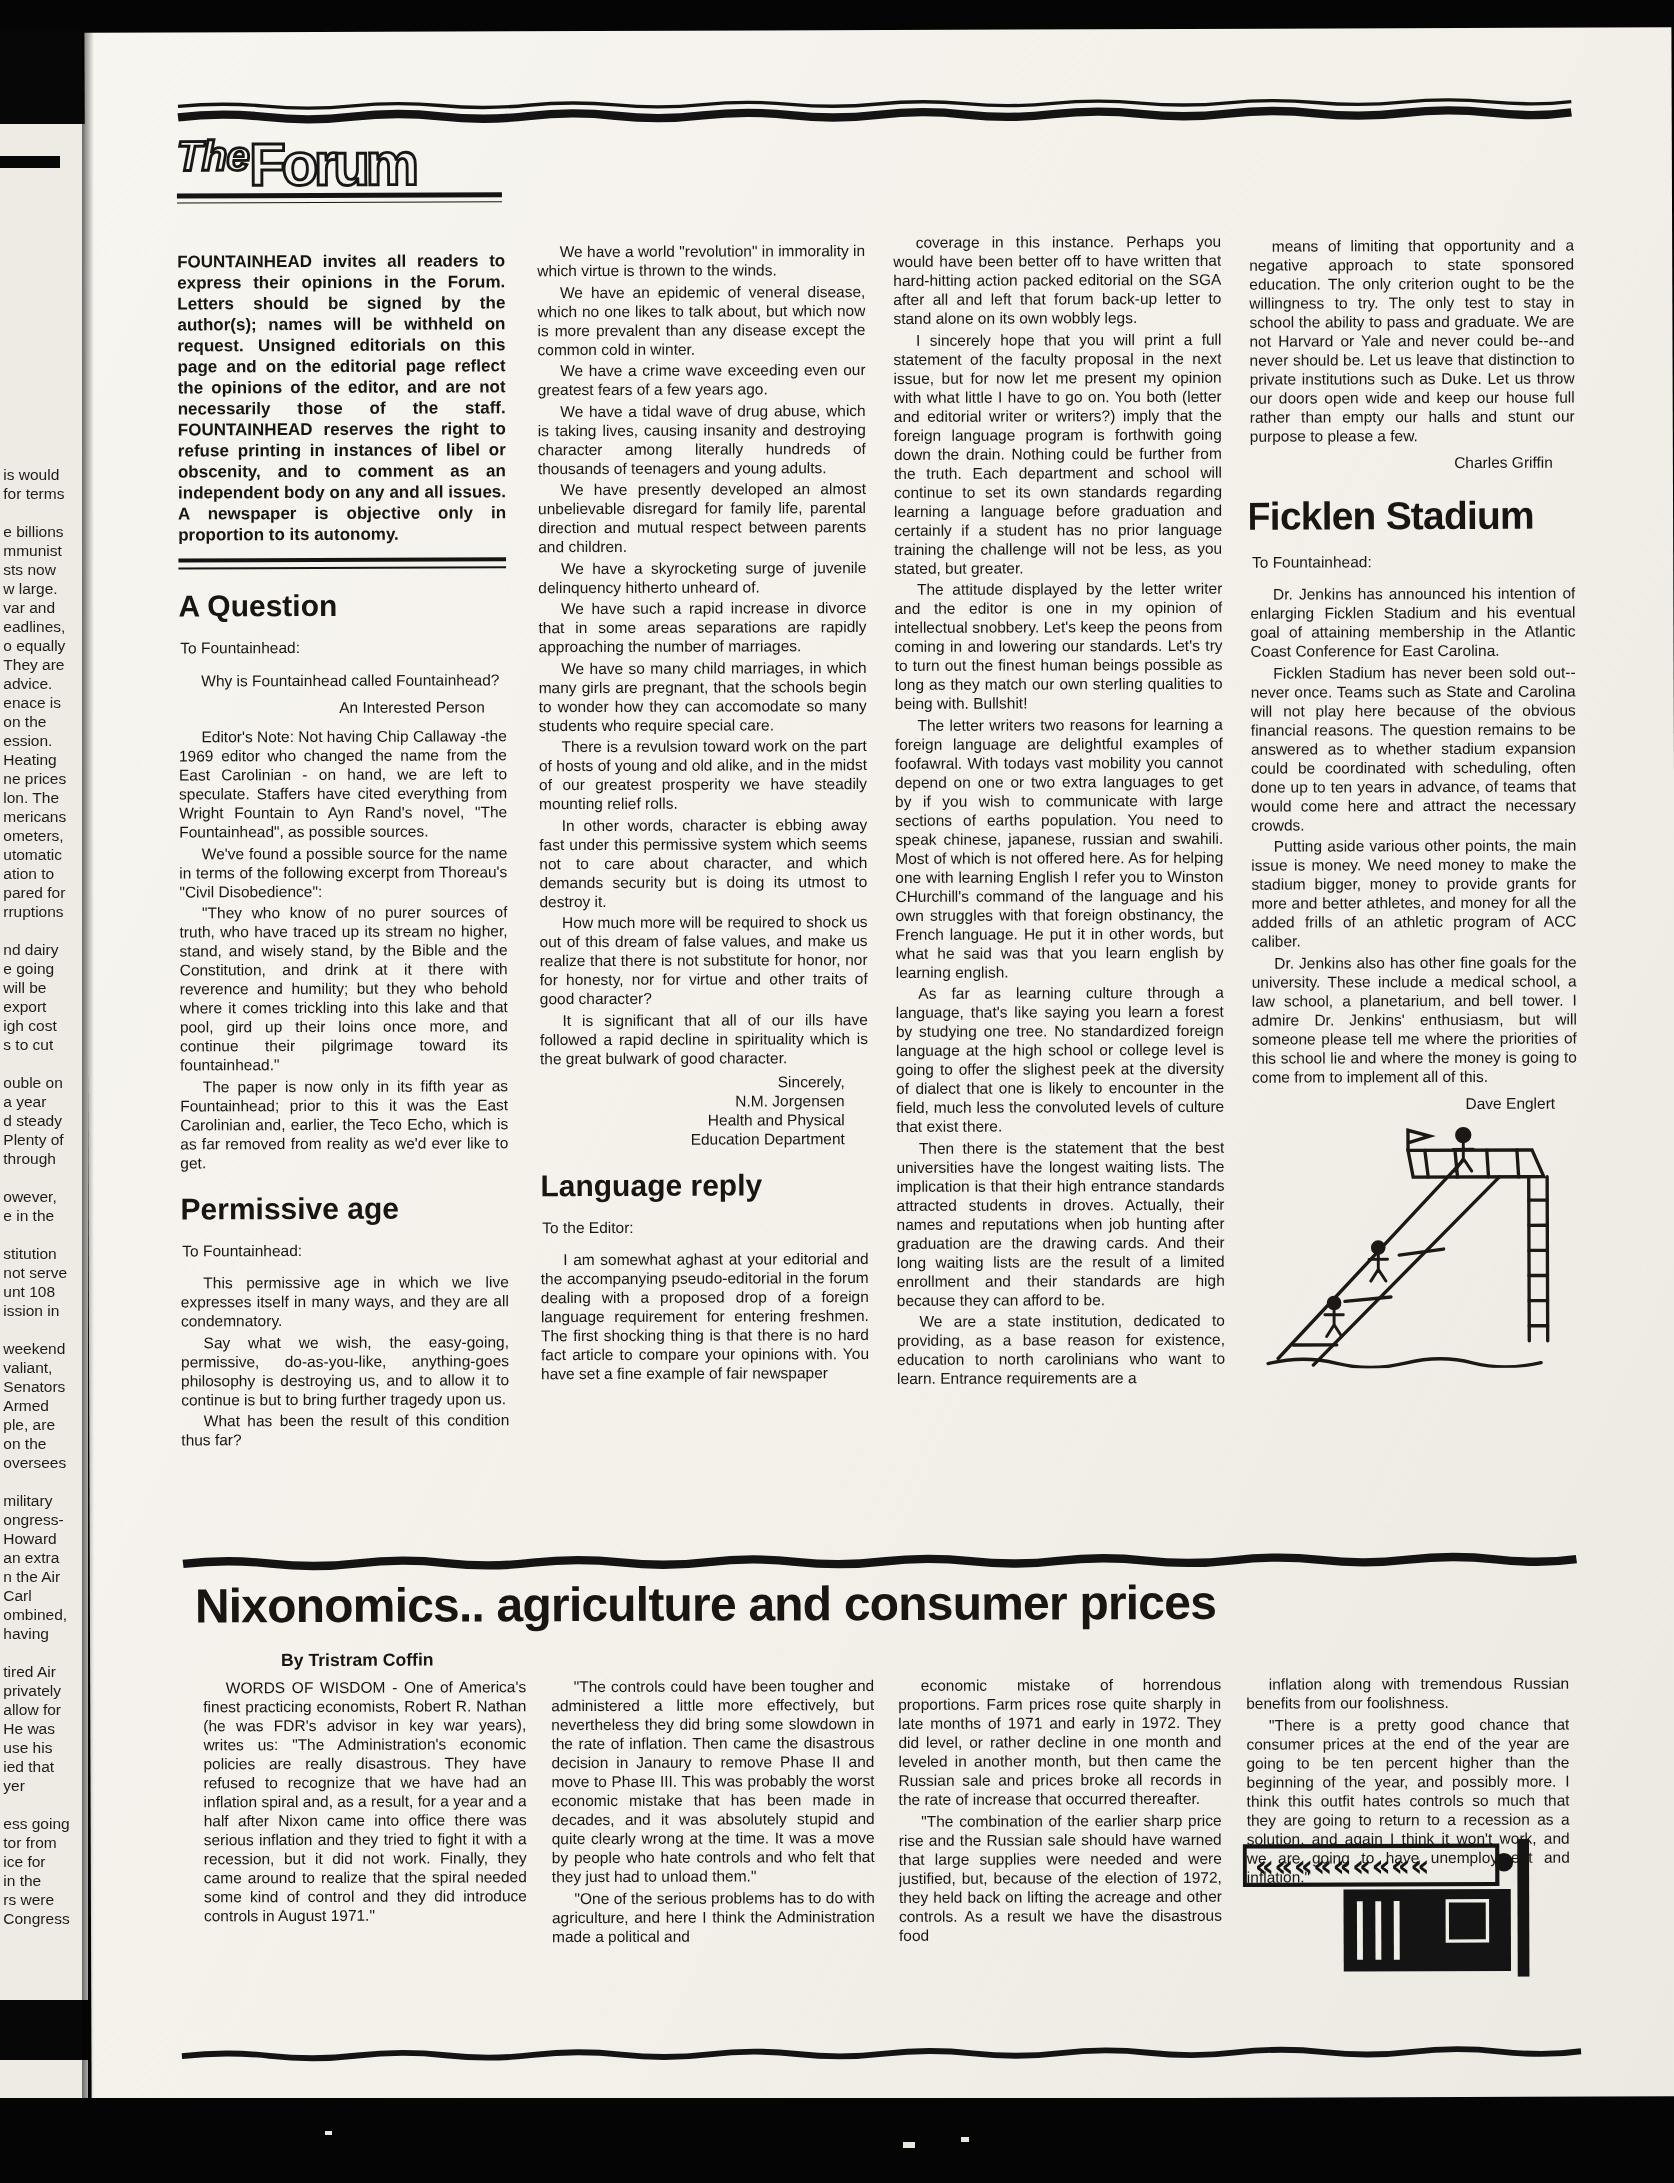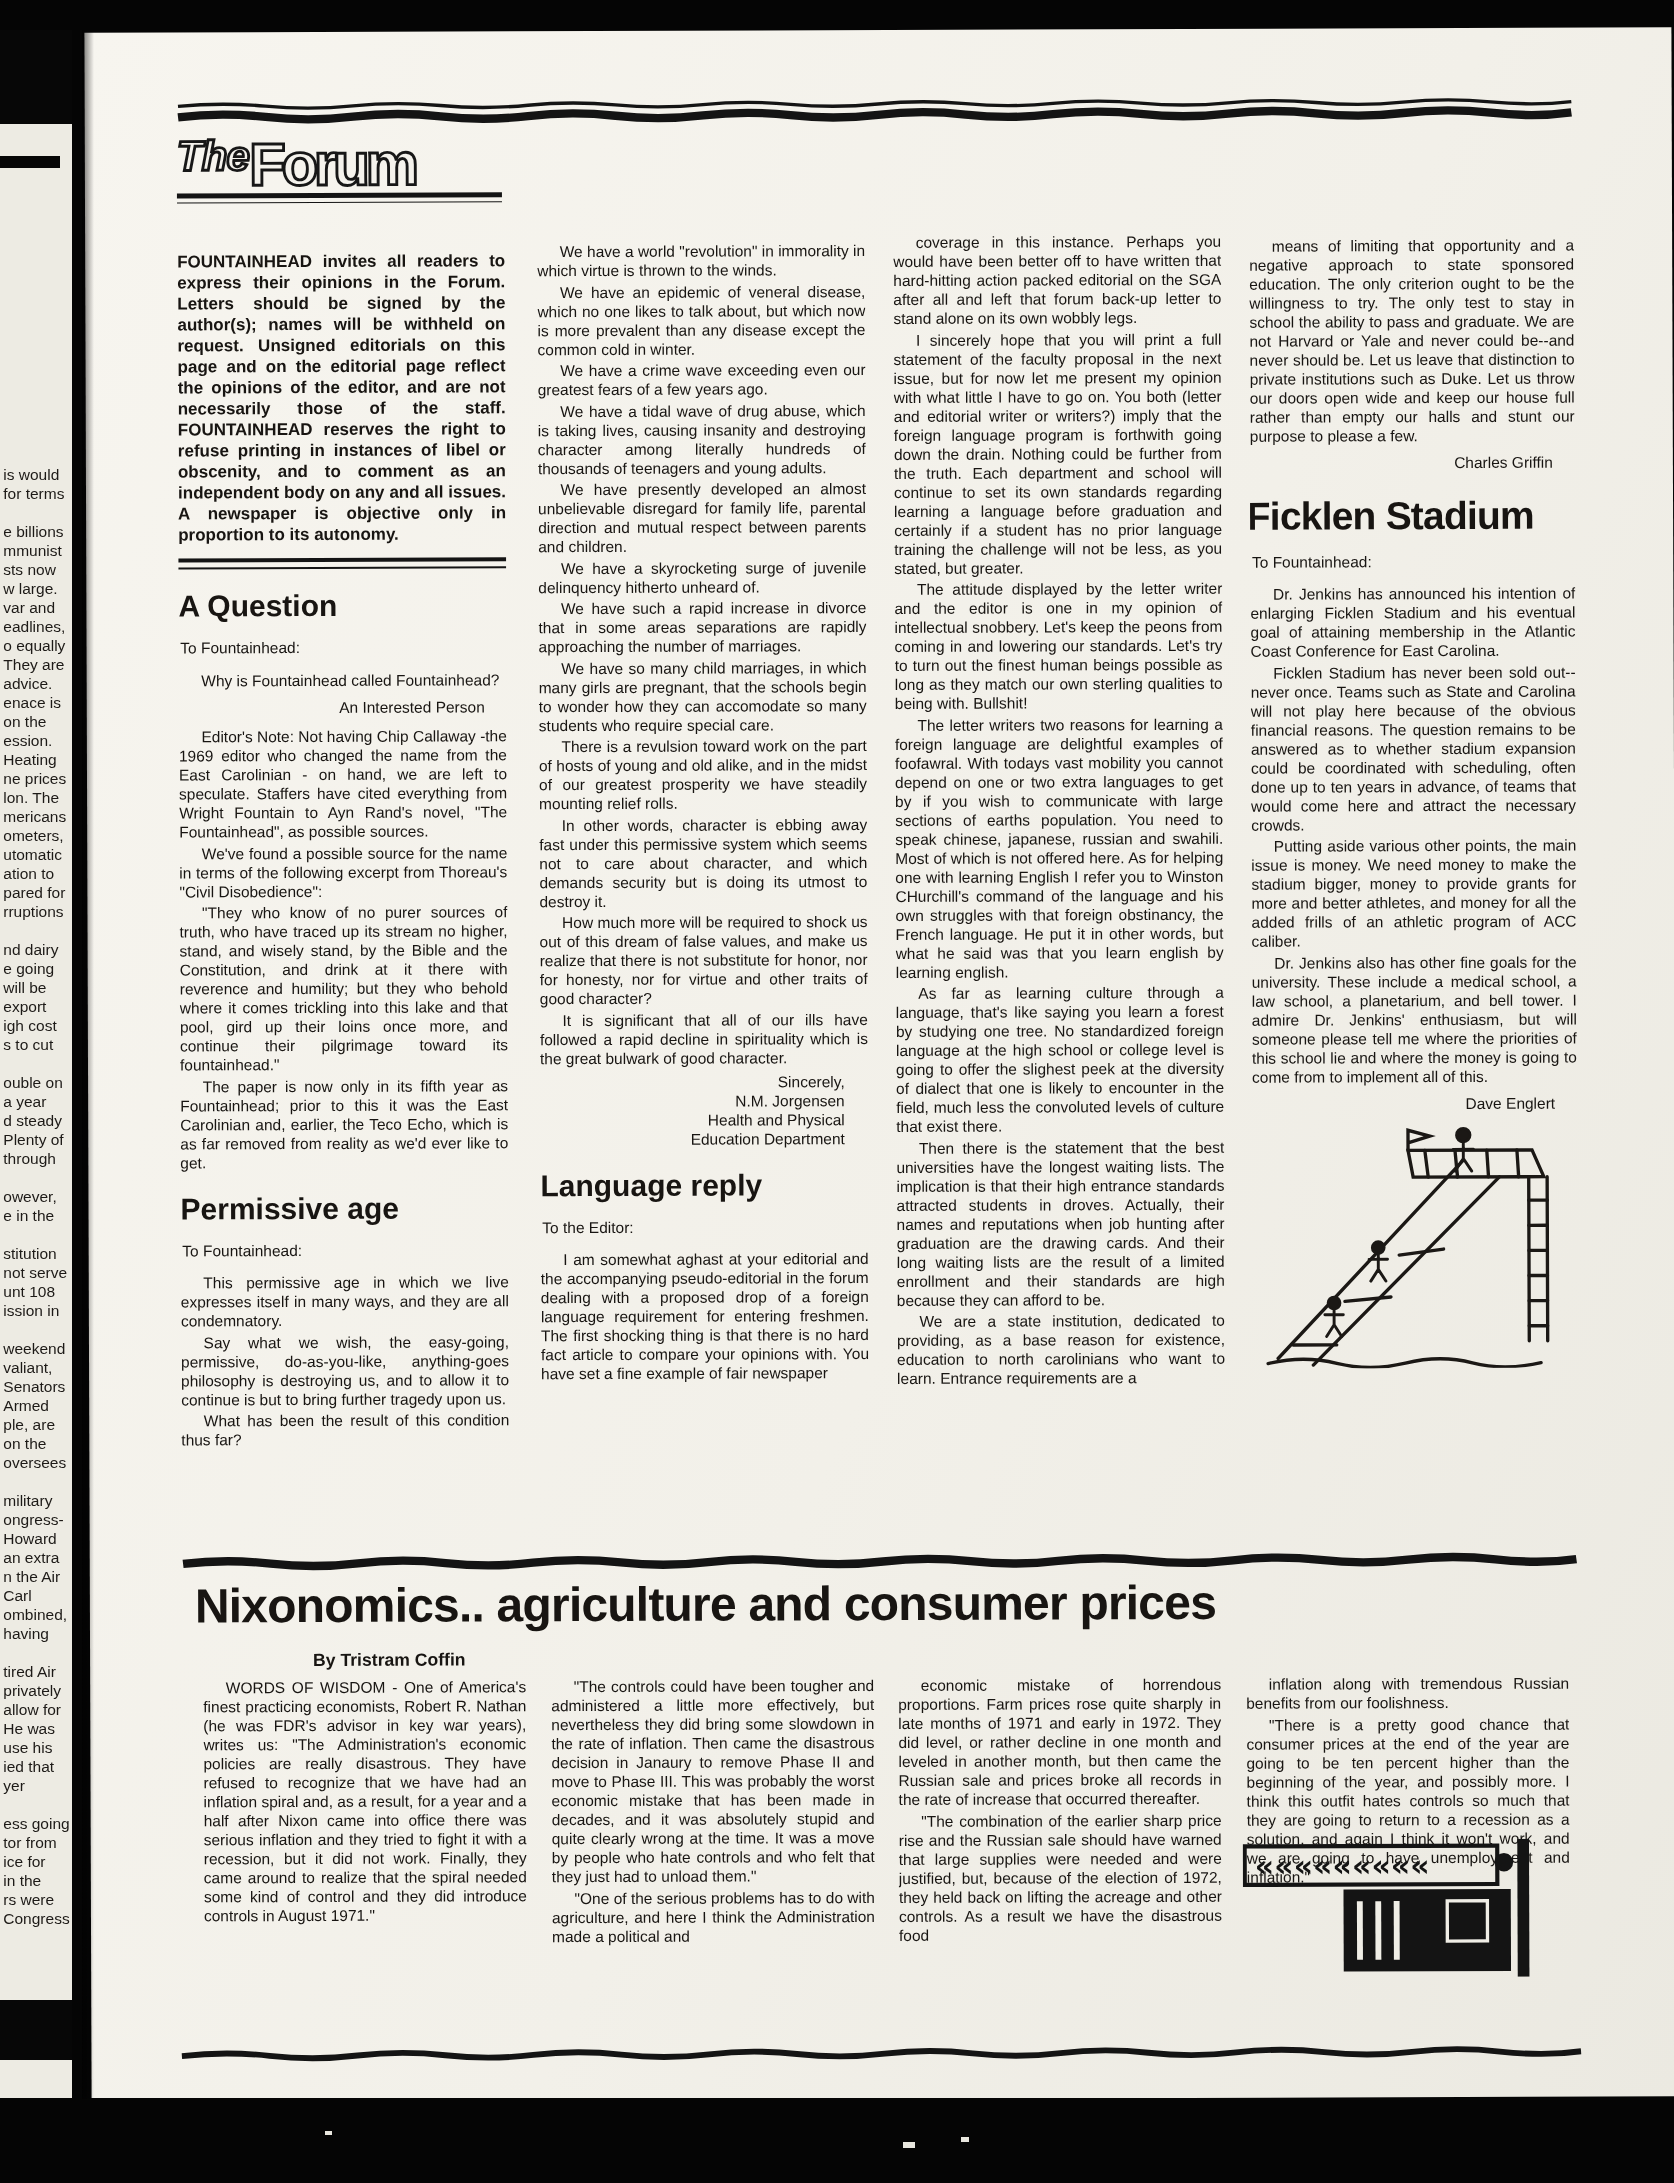--- a/index.html
+++ b/index.html
@@ -12,21 +12,21 @@
     overflow:hidden;
   }
   #canvas { position:absolute; inset:0; }
 
   
   #top-bar { position:absolute; left:0; top:0; width:1675px; height:30px; background:#050505; }
   #bottom-band { position:absolute; left:0; top:2098px; width:1675px; height:85px; background:#050505; }
   .speck { position:absolute; background:#e9e7df; }
 
   
-  #sliver { position:absolute; left:0; top:30px; width:72px; height:2069px; background:#edebe3; overflow:hidden; }
+  #sliver { position:absolute; left:0; top:30px; width:88px; height:2069px; background:#edebe3; overflow:hidden; }
   .sliver-black-top { position:absolute; left:0; top:0; width:88px; height:94px; background:#070707; }
   .sliver-bar { position:absolute; left:0; top:126px; width:60px; height:11.7px; background:#070707; }
   .sliver-black-bottom { position:absolute; left:0; top:1970px; width:88px; height:60px; background:#070707; }
   .sliver-frag { position:absolute; left:3.3px; top:435px; width:84px; }
   .sliver-frag p { font-size:15.5px; line-height:19px; min-height:19px; white-space:nowrap; color:#1d1a17; }
   #seam { position:absolute; left:82px; top:30px; width:11.7px; height:2069px;
           background:linear-gradient(90deg, rgba(0,0,0,.55), rgba(0,0,0,0)); z-index:6; }
 
   
   #page-wrap { position:absolute; left:88px; top:30px; width:1587px; height:2069px;
@@ -66,21 +66,21 @@
   .double-rule { margin:13.4px 0 3.3px; border-top:4.2px solid #141414; border-bottom:2.5px solid #141414; height:11px; width:100%; }
 
   h2.article-heading { font-size:30px; font-weight:800; letter-spacing:0; margin:20px 0 15px; }
   h2.article-heading.big { font-size:39px; margin:22px 0 13.4px -3.3px; letter-spacing:-0.8px; white-space:nowrap; }
 
   .cartoon-box { margin-top:11.7px; }
 
   
   #nixon-headline { position:absolute; left:105px; top:1546px; width:1256px;
                     font-size:48px; font-weight:800; letter-spacing:-0.8px; }
-  #nixon-byline { position:absolute; left:191px; top:1618px; font-size:17.6px; font-weight:700;margin-left:32px; }
+  #nixon-byline { position:absolute; left:191px; top:1618px; font-size:17.6px; font-weight:700; }
   .ncol { position:absolute; top:1646px; width:323px; height:379px; overflow:hidden; }
   #ncol1 { left:113px; } #ncol2 { left:461px; } #ncol3 { left:808px; } #ncol4 { left:1156px; }
   .ncol p { font-size:15.5px; line-height:19px; text-align:justify; text-indent:22.6px; margin-bottom:2.5px; }
 
   #nixon-cartoon { position:absolute; left:1152px; top:1811px; }
 </style>
 </head>
 <body>
 
 <div id="canvas">

